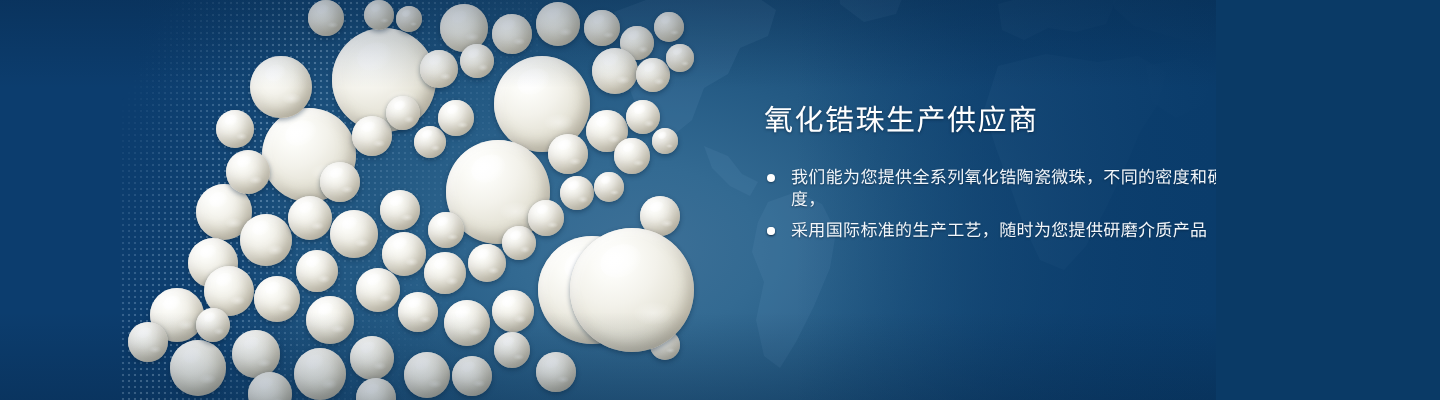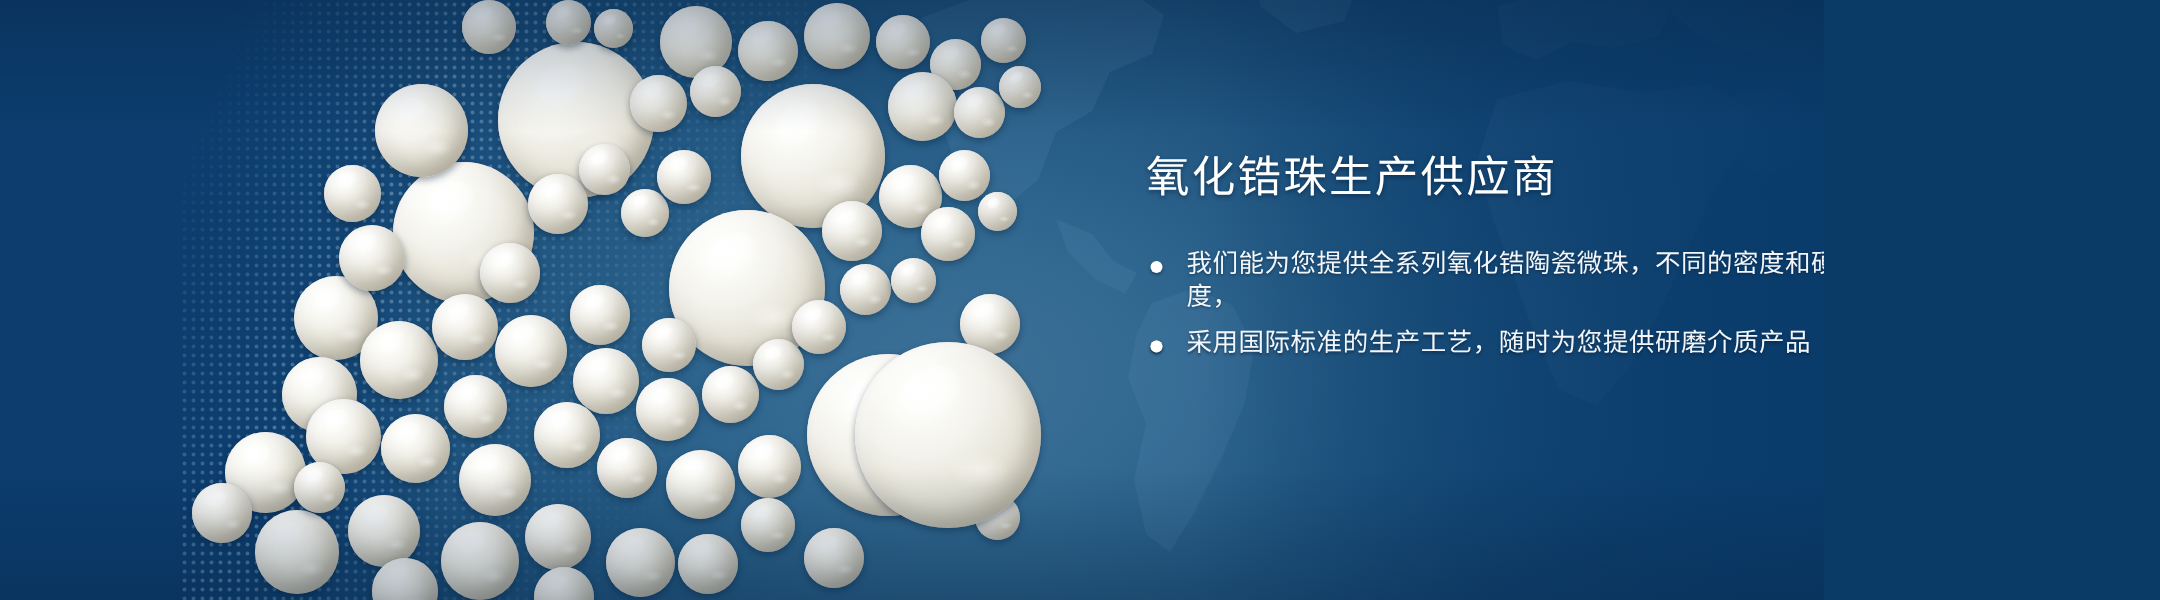--- a/index.html
+++ b/index.html
@@ -8,21 +8,21 @@
     padding: 0;
     background: #0a3a66;
   }
   * { box-sizing: border-box; }
 
   .banner {
     position: relative;
     width: 1216px;
     height: 400px;
     overflow: hidden;
-    font-family: Liberation Mono, monospace;
+    font-family: Liberation Sans, sans-serif;
     background: #4d7c0f;
   }
 
   
   .bg-base {
     position: absolute;
     inset: 0;
     background:
       radial-gradient(ellipse 760px 520px at 640px 250px,
         #3d7097 0%,

